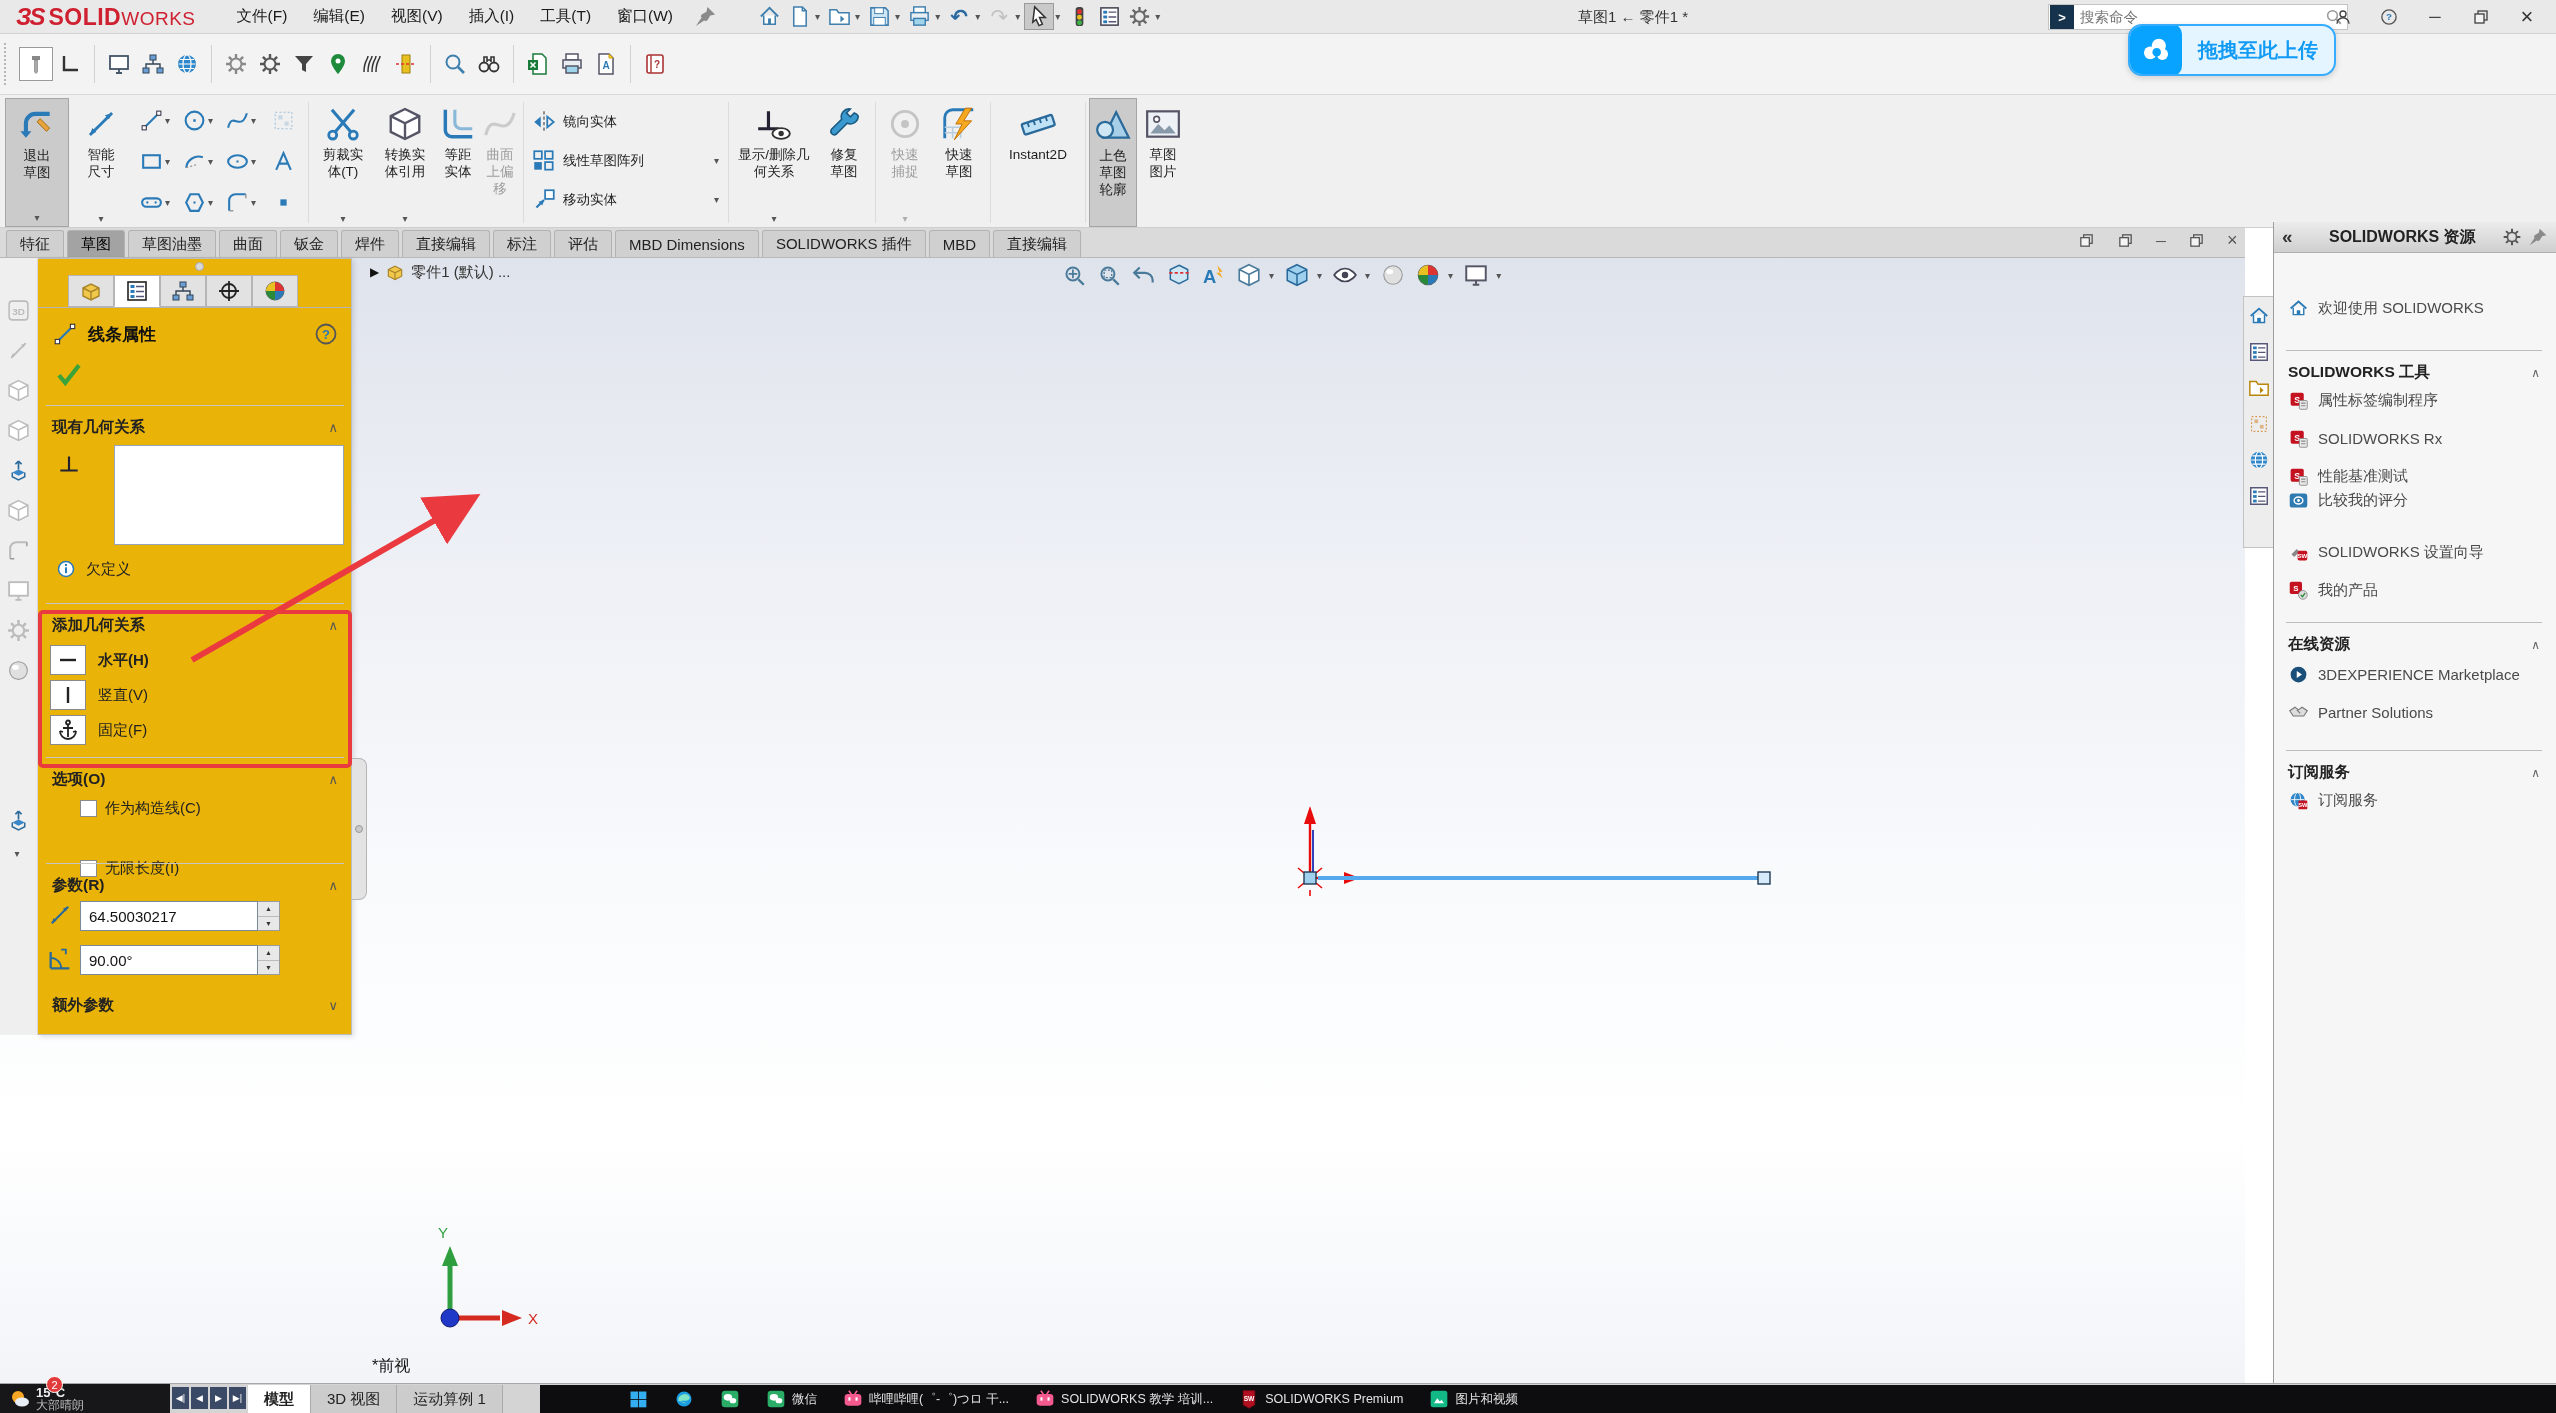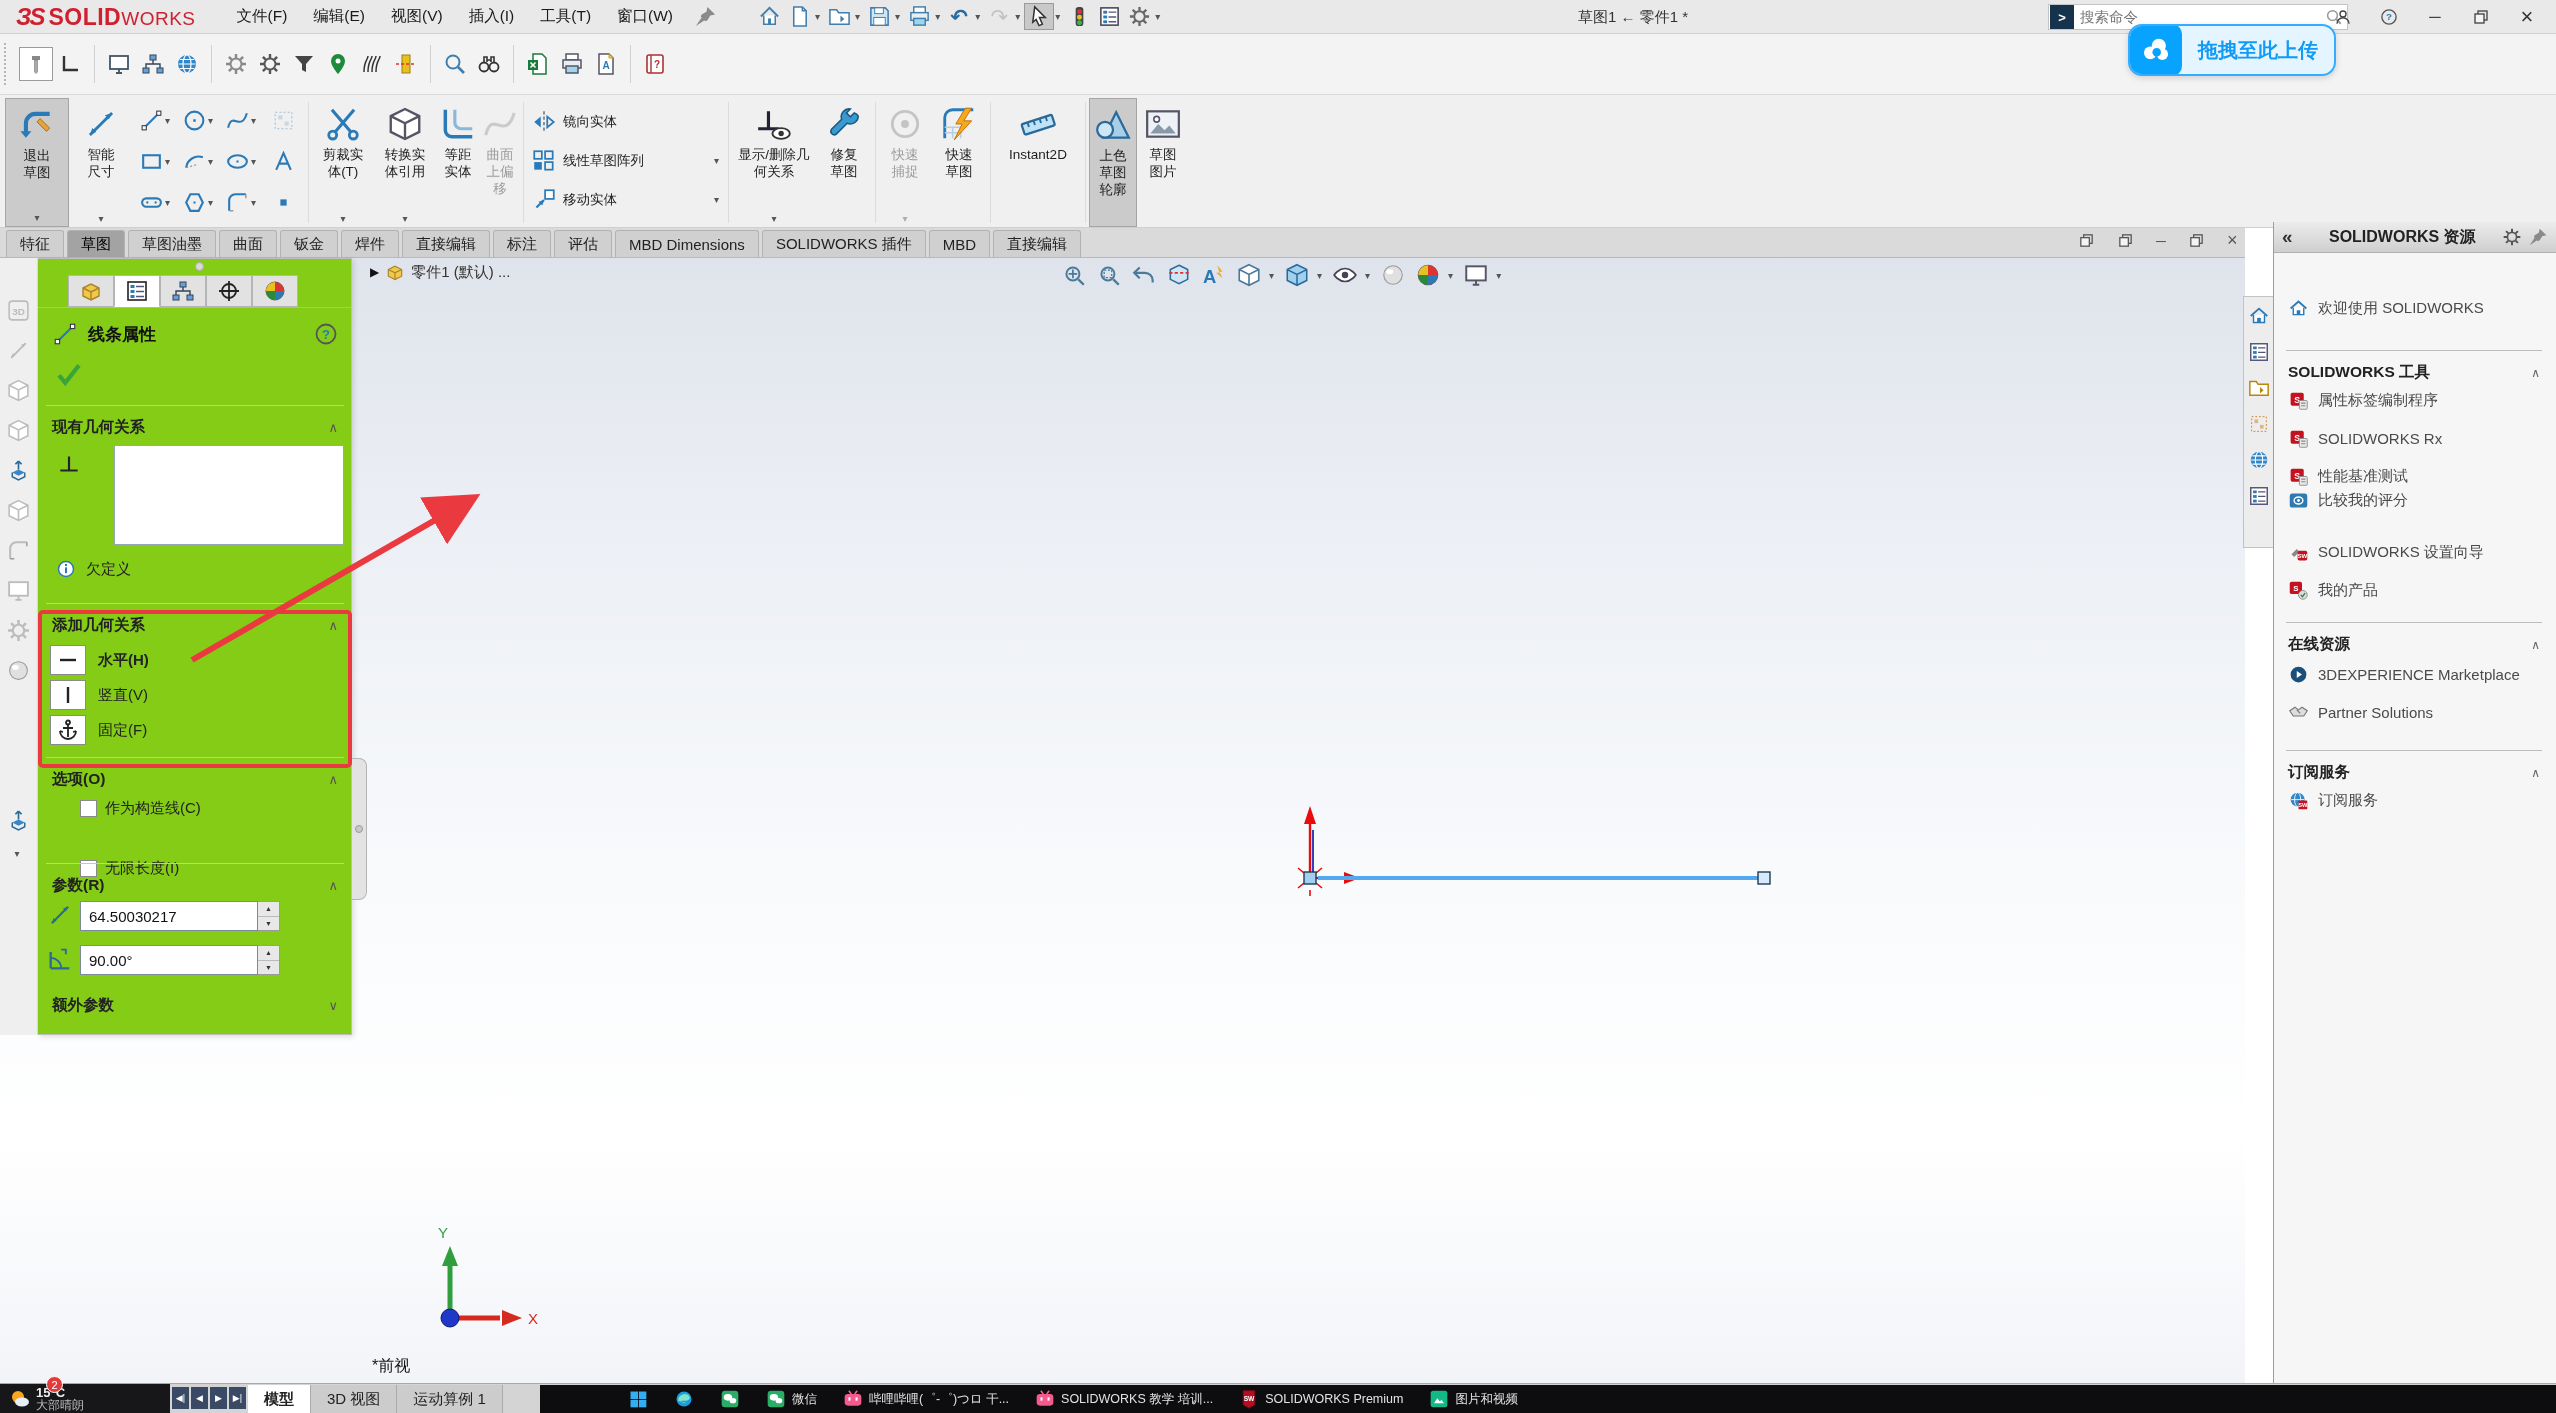--- a/index.html
+++ b/index.html
@@ -73,21 +73,21 @@
   .bread .fly{color:#111;font-size:12px}
   .bread svg{width:20px;height:20px}
   .headsup{position:absolute;left:1058px;top:2px;display:flex;align-items:center;gap:3px}
   .hic{display:flex;align-items:center;justify-content:center;width:32px;height:30px;color:#4a7a9a}
   .hic svg{width:26px;height:26px}
   .viewlabel{position:absolute;left:372px;top:1098px;font-size:16px;color:#111}
   
   .lstrip{position:absolute;left:0;top:258px;width:38px;height:777px;background:#efefef;border-right:1px solid #dedede;display:flex;flex-direction:column;align-items:center;padding-top:40px;gap:15px}
   .lstrip .li{width:25px;height:25px;color:#bcbcbc}
   .lstrip .li svg{width:25px;height:25px}
-  .pm{position:absolute;left:38px;top:258px;width:314px;height:777px;background:#84cc16;border:1px solid #bdbdbd;border-left:none;box-shadow:2px 2px 5px rgba(0,0,0,.12)}
+  .pm{position:absolute;left:38px;top:258px;width:314px;height:777px;background:#eab308;border:1px solid #bdbdbd;border-left:none;box-shadow:2px 2px 5px rgba(0,0,0,.12)}
   .pmdot{position:absolute;left:50%;top:3px;width:9px;height:9px;border-radius:50%;background:#d8d8d8;border:1px solid #aaa}
   .pmtabs{position:absolute;left:30px;top:16px;display:flex}
   .pmtab{width:46px;height:32px;display:flex;align-items:center;justify-content:center;border:1px solid #b5b5b5;background:#e2e2e2}
   .pmtab svg{width:24px;height:24px}
   .pmtab.active{background:#fff;border-bottom-color:#fff}
   .pmtabline{position:absolute;left:0;top:48px;width:100%;border-bottom:1px solid #b5b5b5}
   .pmtitle{position:absolute;left:14px;top:62px;display:flex;align-items:center;width:286px}
   .pmtitle svg{width:26px;height:26px}
   .pmtitle .t{font-size:17px;font-weight:bold;color:#111;margin-left:10px}
   .pmtitle .hlp{margin-left:auto}

